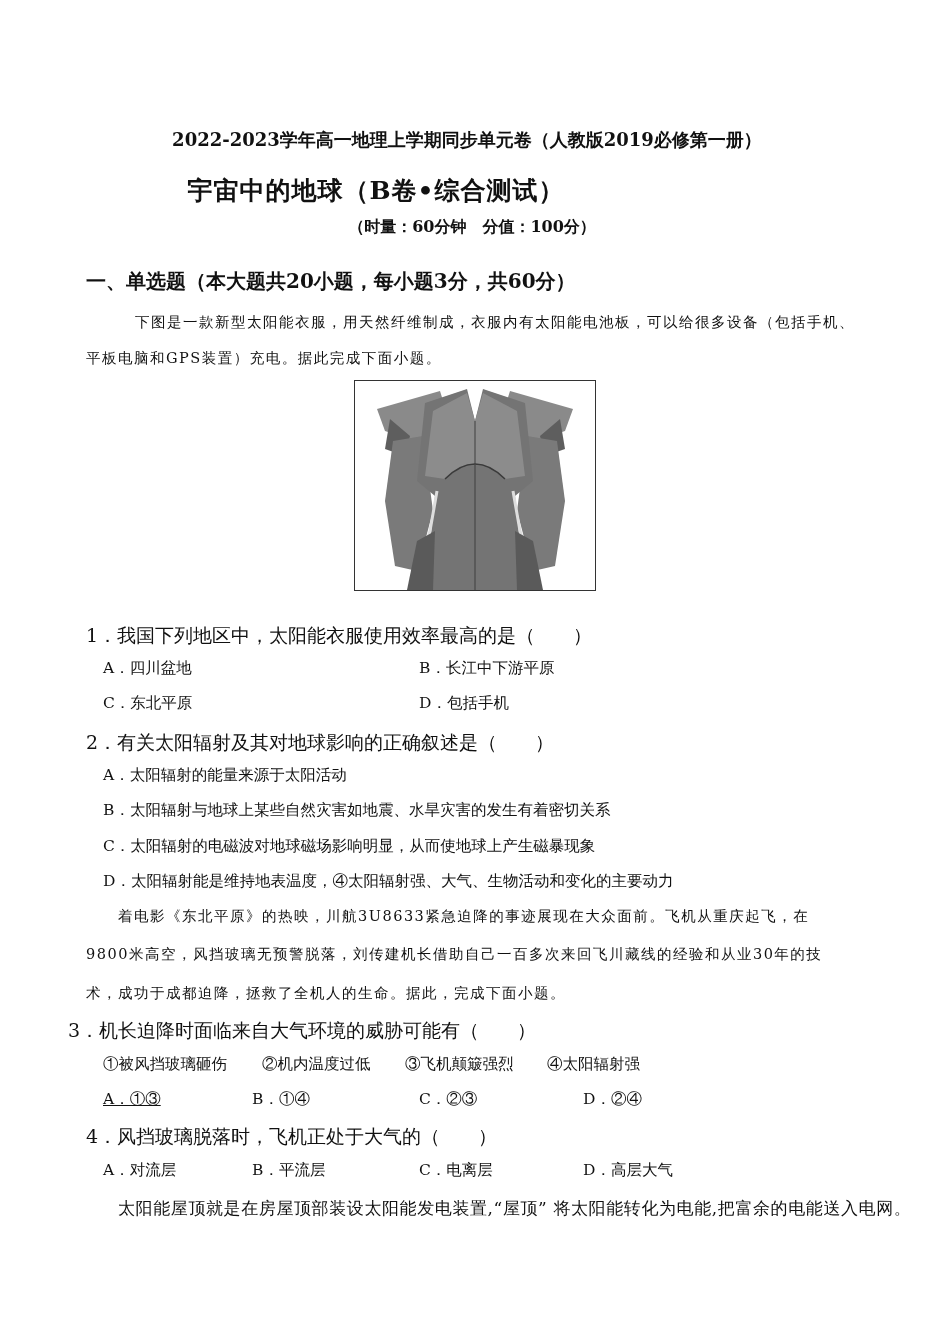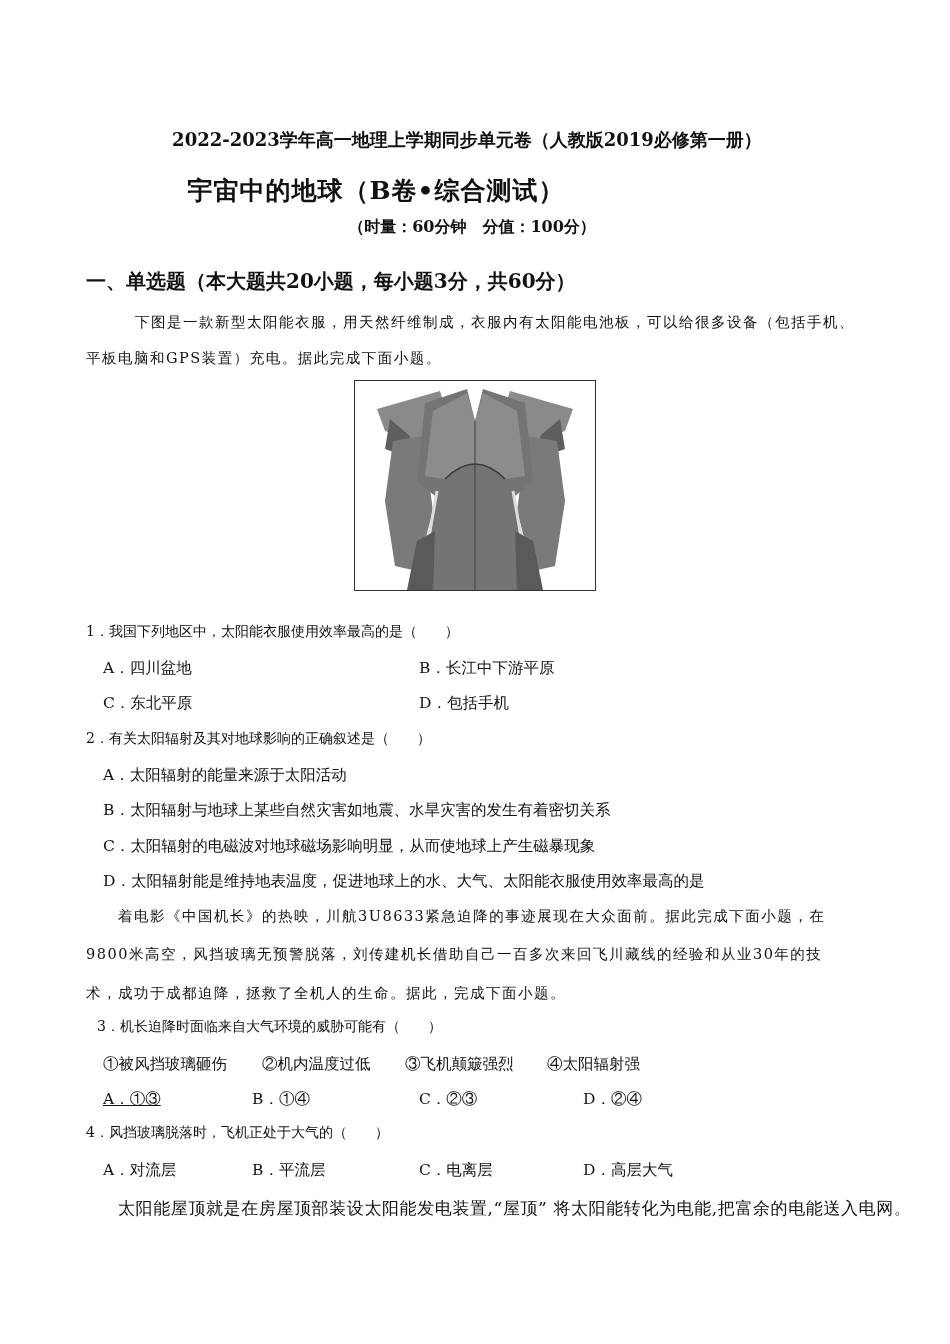--- a/index.html
+++ b/index.html
@@ -18,21 +18,21 @@
       font-size: 25px; font-weight: bold; letter-spacing: 1px;
     }
     .subtitle {
       left: 0; width: 944px; text-align: center; top: 217px;
       font-size: 16px; font-weight: bold; word-spacing: 14px;
     }
     .section {
       left: 86px; top: 268px; font-size: 20px; font-weight: bold;
     }
     .para { font-size: 14.5px; letter-spacing: 1.5px; }
-    .q { font-size: 14px; }
+    .q { font-size: 19px; }
     .opt { font-size: 15.5px; }
     .figure {
       left: 354px; top: 380px; width: 242px; height: 211px;
       border: 1.5px solid #333; background: #fff; box-sizing: border-box;
       overflow: hidden;
     }
     .figure svg { display: block; }
   </style>
 </head>
 <body>
@@ -78,29 +78,29 @@
     <div class="abs opt" style="left:419px; top:658px;">B．长江中下游平原</div>
     <div class="abs opt" style="left:103px; top:693px;">C．东北平原</div>
     <div class="abs opt" style="left:419px; top:693px;">D．包括手机</div>
   </div>
 
   <div>
     <div class="abs q" style="left:86px; top:730px;">2．有关太阳辐射及其对地球影响的正确叙述是（　　）</div>
     <div class="abs opt" style="left:103px; top:765px;">A．太阳辐射的能量来源于太阳活动</div>
     <div class="abs opt" style="left:103px; top:800px;">B．太阳辐射与地球上某些自然灾害如地震、水旱灾害的发生有着密切关系</div>
     <div class="abs opt" style="left:103px; top:836px;">C．太阳辐射的电磁波对地球磁场影响明显，从而使地球上产生磁暴现象</div>
-    <div class="abs opt" style="left:103px; top:871px;">D．太阳辐射能是维持地表温度，促进地球上的水、大气、太阳能衣服使用效率最高的是</div>
+    <div class="abs opt" style="left:103px; top:871px;">D．太阳辐射能是维持地表温度，④太阳辐射强、大气、生物活动和变化的主要动力</div>
   </div>
 
-  <div class="abs para" style="left:118px; top:907px;">着电影《中国机长》的热映，川航3U8633紧急迫降的事迹展现在大众面前。据此完成下面小题，在</div>
+  <div class="abs para" style="left:118px; top:907px;">着电影《东北平原》的热映，川航3U8633紧急迫降的事迹展现在大众面前。飞机从重庆起飞，在</div>
   <div class="abs para" style="left:86px; top:945px;">9800米高空，风挡玻璃无预警脱落，刘传建机长借助自己一百多次来回飞川藏线的经验和从业30年的技</div>
   <div class="abs para" style="left:86px; top:984px;">术，成功于成都迫降，拯救了全机人的生命。据此，完成下面小题。</div>
 
   <div>
-    <div class="abs q" style="left:97px; top:1018px;">3．机长迫降时面临来自大气环境的威胁可能有（　　）</div>
+    <div class="abs q" style="left:68px; top:1018px;">3．机长迫降时面临来自大气环境的威胁可能有（　　）</div>
     <div class="abs opt" style="left:103px; top:1054px;">①被风挡玻璃砸伤</div>
     <div class="abs opt" style="left:262px; top:1054px;">②机内温度过低</div>
     <div class="abs opt" style="left:405px; top:1054px;">③飞机颠簸强烈</div>
     <div class="abs opt" style="left:547px; top:1054px;">④太阳辐射强</div>
     <div class="abs opt" style="left:103px; top:1089px;text-decoration:underline;">A．①③</div>
     <div class="abs opt" style="left:252px; top:1089px;">B．①④</div>
     <div class="abs opt" style="left:419px; top:1089px;">C．②③</div>
     <div class="abs opt" style="left:583px; top:1089px;">D．②④</div>
   </div>
 

